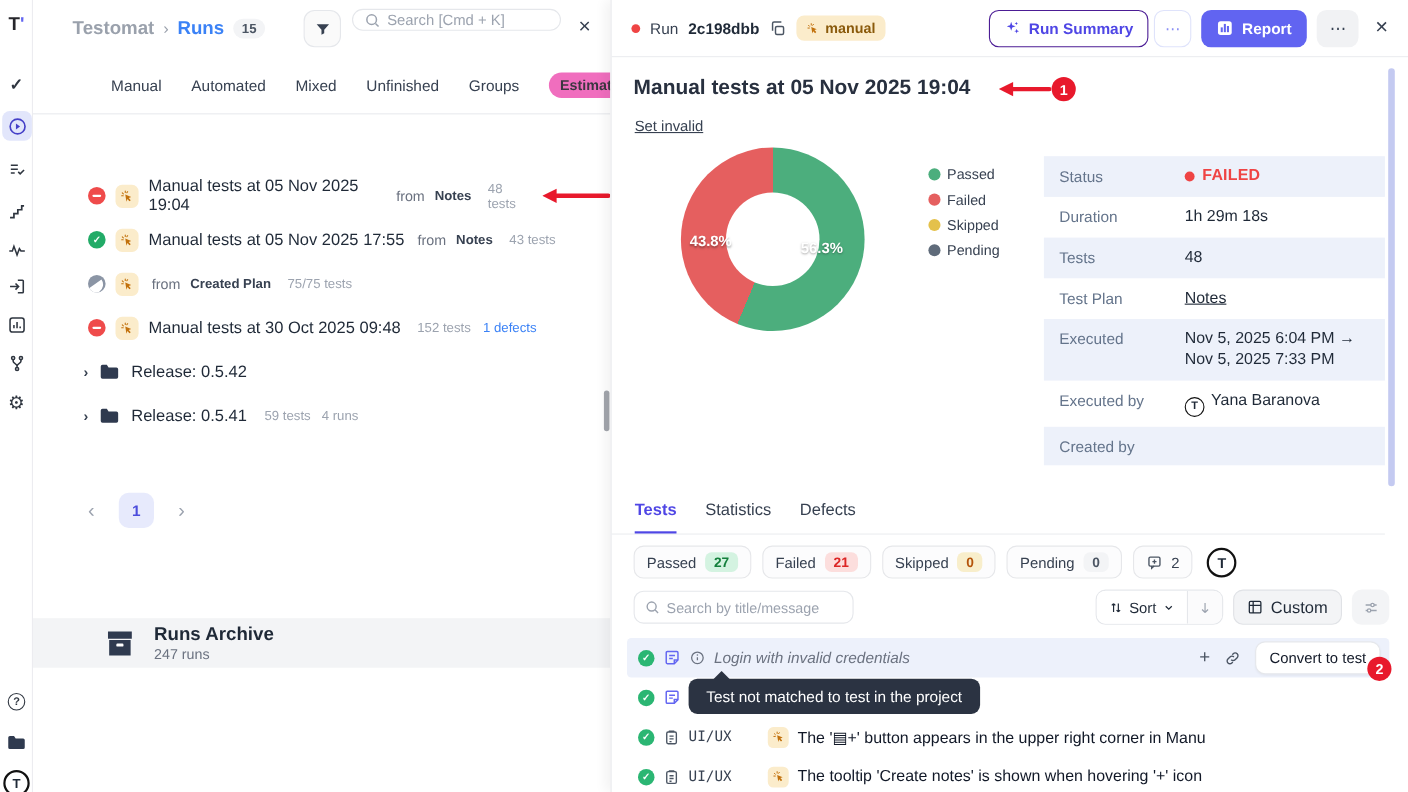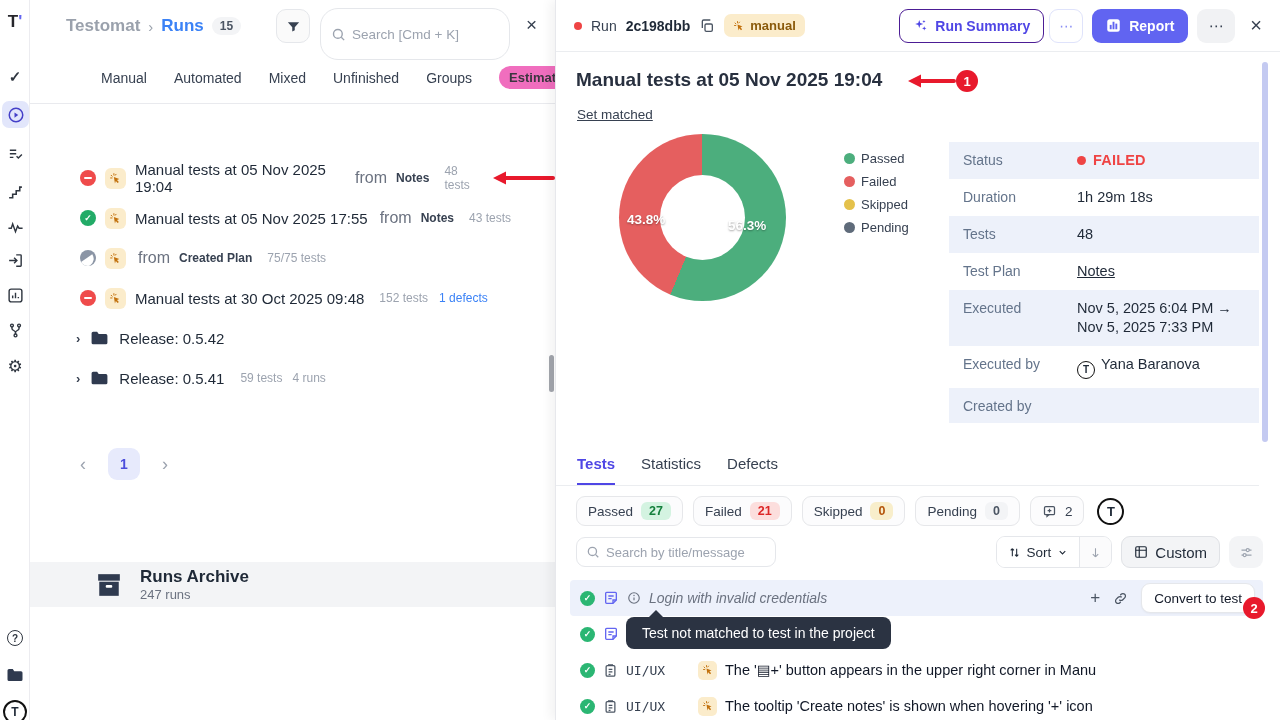--- a/index.html
+++ b/index.html
@@ -26,21 +26,21 @@
   .left-panel { position:absolute; left:30px; top:0; width:525px; height:720px; background:#fff; overflow:hidden; }
   .lp-header { position:absolute; left:0; top:0; width:100%; height:52px; }
   .breadcrumb { position:absolute; left:36px; top:0; height:52px; display:flex; align-items:center; gap:8px; }
   .bc-app { font-size:17px; font-weight:700; color:#9aa1ac; }
   .bc-sep { font-size:15px; color:#9aa1ac; }
   .bc-page { font-size:17px; font-weight:700; color:#3b82f6; }
   .bc-count { background:#f3f4f6; color:#4b5563; font-size:12px; font-weight:600;
     border-radius:10px; padding:2px 8px; }
   .funnel-btn { position:absolute; left:246px; top:9px; width:34px; height:34px; border:1px solid #e5e7eb;
     border-radius:10px; background:#fafafa; display:flex; align-items:center; justify-content:center; }
-  .lp-search { position:absolute; left:290px; top:8px; width:190px; height:52px; border:1px solid #e5e7eb;
+  .lp-search { position:absolute; left:290px; top:8px; width:190px; height:20px; border:1px solid #e5e7eb;
     border-radius:18px; display:flex; align-items:center; padding:0 10px; gap:6px; background:#fff; }
   .lp-search input { border:none; outline:none; width:140px; font-size:13.5px; color:#374151; background:transparent; }
   .lp-search input::placeholder { color:#9ca3af; }
   .lp-close { position:absolute; left:496px; top:14px; font-size:19px; color:#374151; cursor:pointer; }
 
   .filter-row { position:absolute; left:0; top:52px; width:100%; height:52px; border-bottom:1px solid #e9eaee;
     display:flex; align-items:center; gap:27px; padding-left:44px; overflow:hidden; white-space:nowrap; }
   .filter-label { font-size:14px; color:#374151; }
   .estimate-pill { background:#f06ebe; color:#3c3640; font-size:13px; font-weight:600;
     padding:4px 10px; border-radius:12px; flex:none; }
@@ -48,21 +48,21 @@
   .runs-list { position:absolute; left:0; top:158px; width:100%; }
   .run-row { height:40px; display:flex; align-items:center; padding-left:50px; gap:9px; position:relative; }
   .st-ic { width:16px; height:16px; border-radius:50%; flex:none; display:flex; align-items:center; justify-content:center; }
   .st-failed { background:#ef4b4b; } .st-failed::after { content:""; width:8px; height:2.4px; background:#fff; border-radius:2px; }
   .st-passed { background:#22ab67; color:#fff; font-size:9px; font-weight:800; }
   .st-partial { background:#8b95a5; position:relative; overflow:hidden; }
   .st-partial::after { content:""; position:absolute; left:0; bottom:0; width:16px; height:8px; background:#fff; border-radius:0 0 8px 8px; transform:rotate(-35deg); }
   .manual-ic { width:21px; height:21px; background:#fbeccb; border-radius:6px; flex:none;
     display:flex; align-items:center; justify-content:center; }
   .run-title { font-size:15px; color:#1f2937; }
-  .run-from { font-size:16px; color:#6b7280; margin-left:3px; }
+  .run-from { font-size:13px; color:#6b7280; margin-left:3px; }
   .run-source { font-size:12px; font-weight:700; color:#374151; }
   .run-meta { font-size:12px; color:#9ca3af; margin-left:6px; }
   .run-defects { font-size:12px; color:#3b82f6; margin-left:2px; }
   .folder-row { height:40px; display:flex; align-items:center; padding-left:46px; gap:10px; }
   .chev { font-size:13px; color:#374151; font-weight:700; }
   .folder-title { font-size:15px; font-weight:500; color:#1f2937; }
 
   .pagination { position:absolute; left:44px; top:448px; display:flex; align-items:center; gap:16px; }
   .page-chev { font-size:18px; color:#9ca3af; padding:0 6px; }
   .page-box { width:32px; height:32px; background:#e7eafc; color:#4c4ddc; font-weight:700; font-size:14px;
@@ -433,21 +433,21 @@
     </div>
 
     <div class="rp-title">Manual tests at 05 Nov 2025 19:04</div>
     <div class="annot1">
       <svg width="48" height="14">
           <polygon points="0,7 13,0.5 13,13.5" fill="#e8192c"></polygon>
           <rect x="11" y="5" width="37" height="4" rx="2" fill="#e8192c"></rect>
         </svg>
       <span class="annot-badge">1</span>
     </div>
-    <div class="set-labels">Set matched</div>
+    <div class="set-labels">Set invalid</div>
 
     <div class="donut-wrap">
       <div class="donut" id="donut" style="background: conic-gradient(rgb(76, 174, 125) 0%, rgb(76, 174, 125) 56.3%, rgb(229, 95, 95) 56.3%, rgb(229, 95, 95) 100%);"></div>
       <div class="donut-hole"></div>
       <span class="pie-label pie-label-failed">43.8%</span>
       <span class="pie-label pie-label-passed">56.3%</span>
     </div>
 
     <div class="legend">
       <div class="legend-item">

